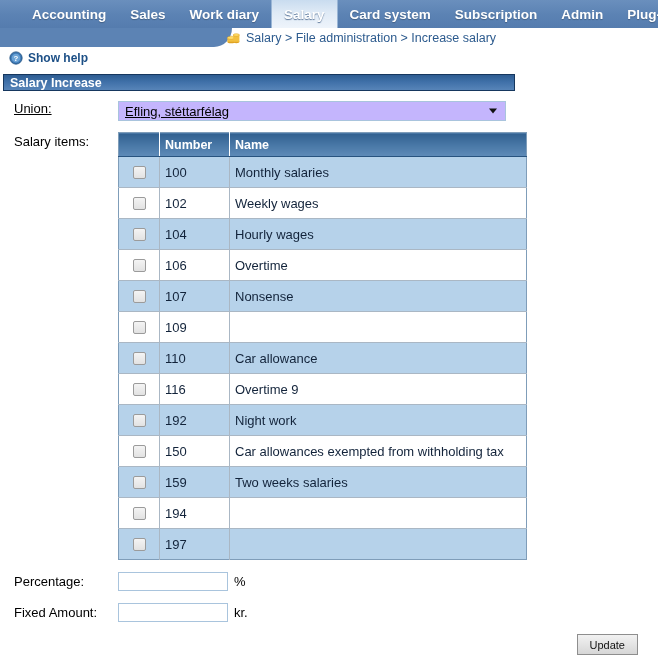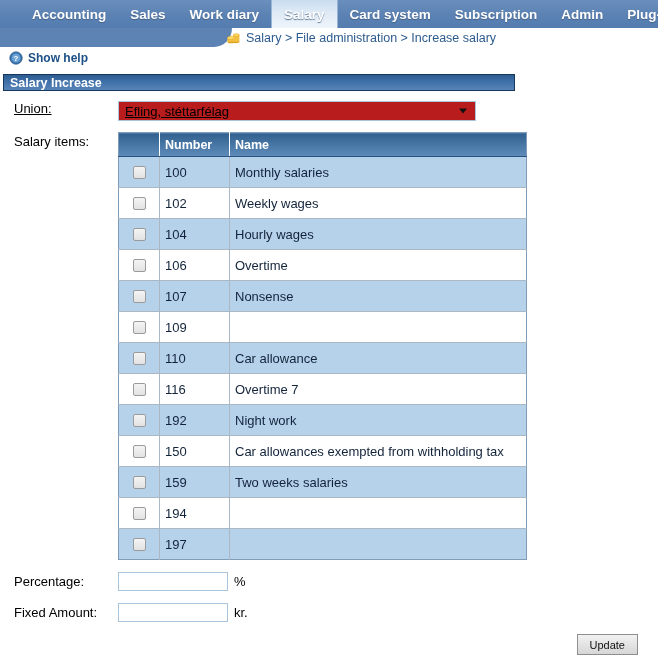--- a/index.html
+++ b/index.html
@@ -122,24 +122,24 @@
     margin-top: 10px;
     text-decoration: underline;
   }
   .lbl {
     font-size: 13px;
     color: #000;
   }
   .lbl-union { width: 104px; }
   .select-box {
     position: relative;
-    width: 358px;
+    width: 388px;
     height: 20px;
     border: 1px solid #a9c4dd;
-    background: #b91c1c;
+    background: #c4b5fd;
     display: flex;
     align-items: center;
     box-sizing: border-box;
     cursor: pointer;
   }
   .select-value {
     padding-left: 6px;
     font-size: 13px;
     color: #000;
     white-space: nowrap;
@@ -386,21 +386,21 @@
               <span class="cbx"></span>
             </td>
             <td class="c-num">110</td>
             <td class="c-name">Car allowance</td>
           </tr>
           <tr class="even">
             <td class="c-check">
               <span class="cbx"></span>
             </td>
             <td class="c-num">116</td>
-            <td class="c-name">Overtime 7</td>
+            <td class="c-name">Overtime 9</td>
           </tr>
           <tr class="odd">
             <td class="c-check">
               <span class="cbx"></span>
             </td>
             <td class="c-num">192</td>
             <td class="c-name">Night work</td>
           </tr>
           <tr class="even">
             <td class="c-check">

